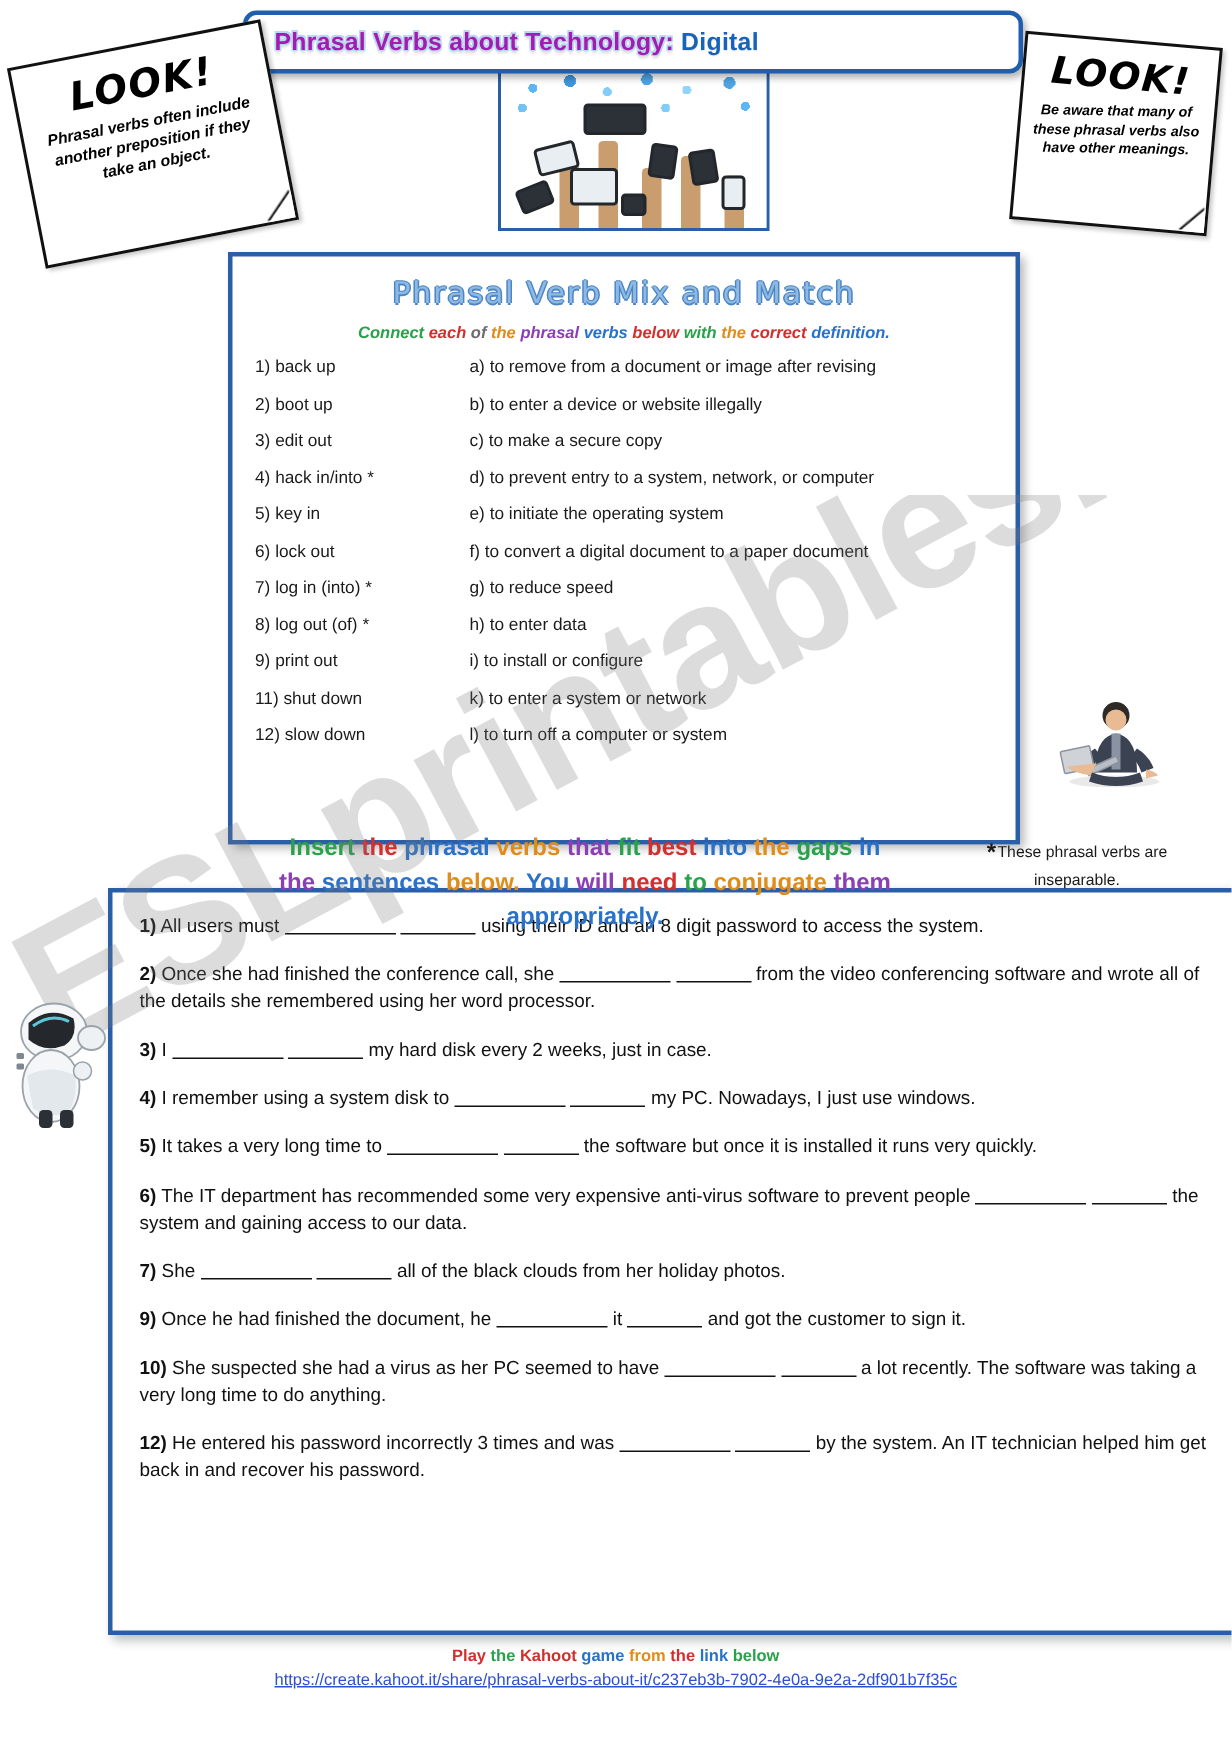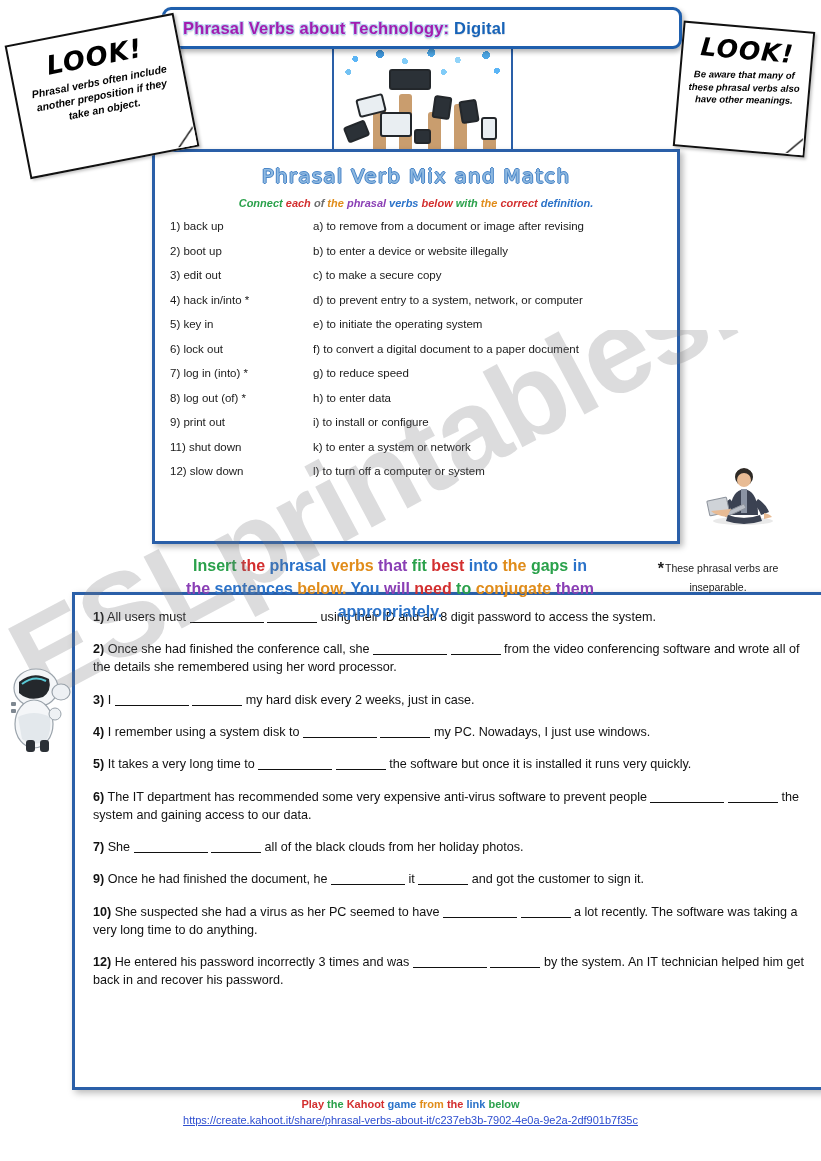--- a/index.html
+++ b/index.html
@@ -147,21 +147,21 @@
   #look-right .dogear {
     right: 0; bottom: 0;
     border-left: 16px solid transparent;
     border-bottom: 16px solid #ffffff;
     filter: drop-shadow(-1px -1px 0 #111);
   }
 
   
   #match-panel {
     position: absolute;
-    left: 152px; top: 149px;
+    left: 152px; top: 168px;
     width: 528px; height: 395px;
     background: #ffffff;
     border: 3px solid #2a5fa8;
     box-shadow: 3px 3px 6px rgba(0,0,0,0.28);
     z-index: 20;
   }
   #match-heading {
     text-align: center;
     margin-top: 12px;
     font-size: 20px;

